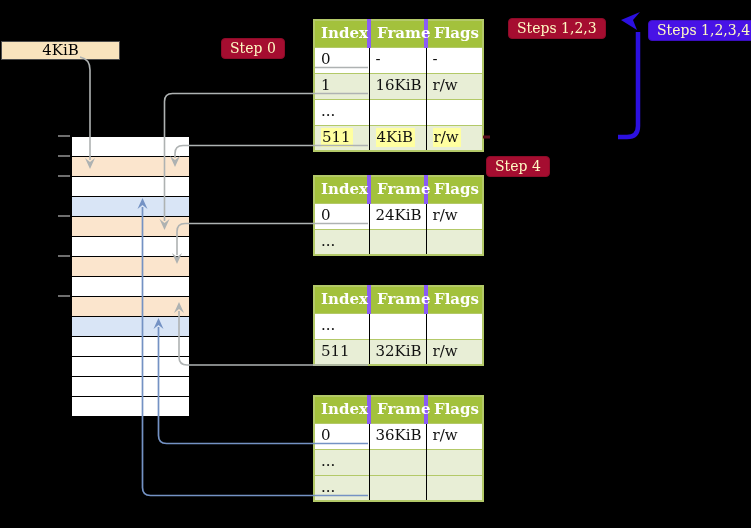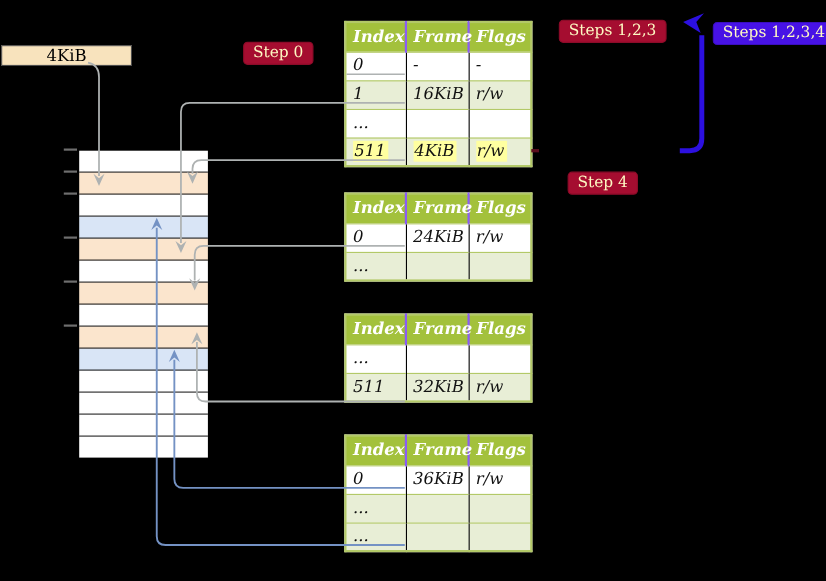--- a/index.html
+++ b/index.html
@@ -16,44 +16,44 @@
   .memrow{height:19px;border-bottom:1px solid #000;}
   .memrow.last{border-bottom:none;}
   .memrow.white{background:#ffffff;}
   .memrow.peach{background:#fbe5cd;}
   .memrow.blue{background:#d9e5f6;}
 
   .tick{position:absolute;left:58px;width:12px;height:2px;background:#6e6e6e;}
 
   
   .ptable{position:absolute;border-collapse:collapse;table-layout:fixed;width:169px;
-    background:#fff;border:2px solid #b3c968;font-size:15px;color:#111;font-style:italic;}
+    background:#fff;border:2px solid #b3c968;font-size:15px;color:#111;}
   .ptable th{background:#a3c13c;color:#fff;font-weight:bold;text-align:left;
     height:27px;box-sizing:border-box;padding:0 3px 2px 6px;font-size:15px;
-    border-left:2px solid #8b5cf6;}
+    border-left:4px solid #8b5cf6;}
   .ptable th:first-child{border-left:none;}
   .ptable td{height:26px;box-sizing:border-box;padding:0 3px 2px 6px;
     border-top:1.5px solid #b3c968;border-left:1px solid #000;vertical-align:middle;}
   .ptable td:first-child{border-left:none;}
   .ptable tr.shade td{background:#e8eed6;}
   .hl{background:#ffffa0;padding:0 2px 1px 1px;}
   .pt1{left:313px;top:19px;}
   .pt2{left:313px;top:175px;}
   .pt3{left:313px;top:285px;}
   .pt4{left:313px;top:395px;}
 
   
   .badge{position:absolute;color:#fef9c3;font-size:14px;line-height:16px;
     padding:1px 8px 2px 8px;border-radius:4px;white-space:nowrap;}
   .badge.red{background:#a50d30;border:1px solid #8c0b28;}
   .badge.blue{background:#4712e6;border:1px solid #3a0ec0;}
   .b-step0{left:188px;top:38px;margin-left:33px;}
   .b-steps123{left:508px;top:18px;}
   .b-steps1234{left:648px;top:20px;}
-  .b-step4{left:516px;top:156px;}
+  .b-step4{left:486px;top:156px;}
 
   #arrows{position:absolute;left:0;top:0;pointer-events:none;}
 </style>
 </head>
 <body>
 
 <div id="stage">
 
   <div class="frame-box">4KiB</div>
 

